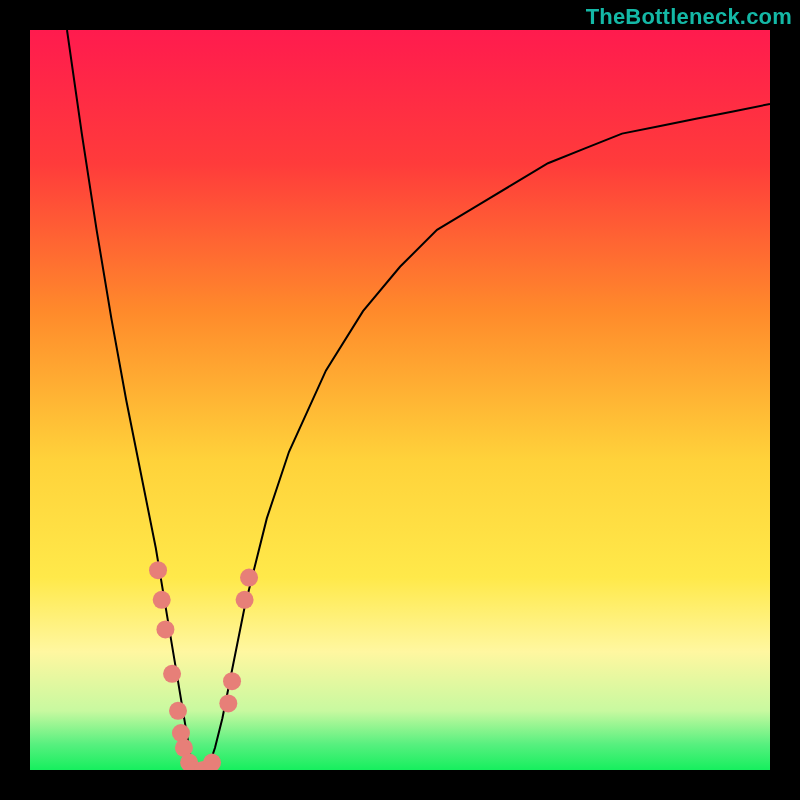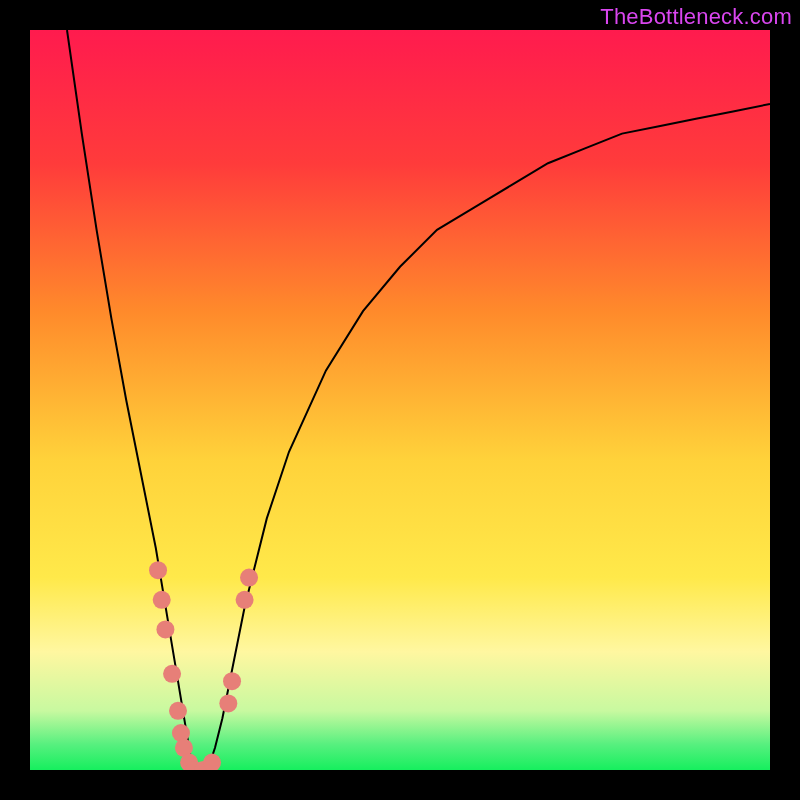--- a/index.html
+++ b/index.html
@@ -21,23 +21,23 @@
     position: absolute;
     left: 30px;
     top: 30px;
     width: 740px;
     height: 740px;
   }
   .watermark {
     position: absolute;
     top: 4px;
     right: 8px;
-    color: #d946ef;
+    color: #14b8a6;
     font-size: 22px;
-    font-weight: 400;
+    font-weight: 700;
     letter-spacing: 0.2px;
     user-select: none;
   }
 </style>
 </head>
 <body>
 
 <div class="frame">
   <svg class="plot" viewBox="0 0 740 740" preserveAspectRatio="none">
     <defs>

